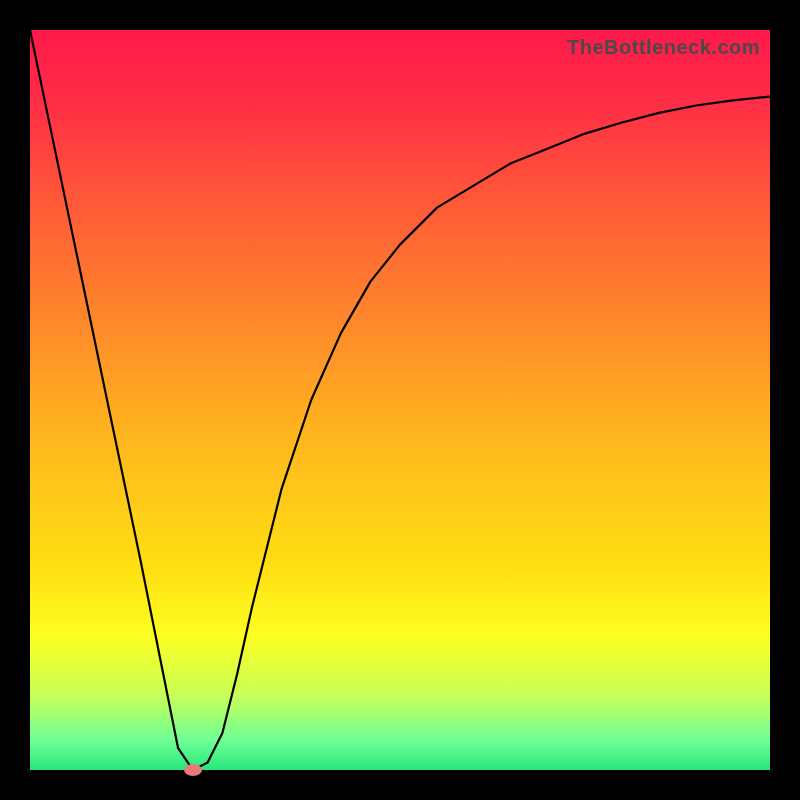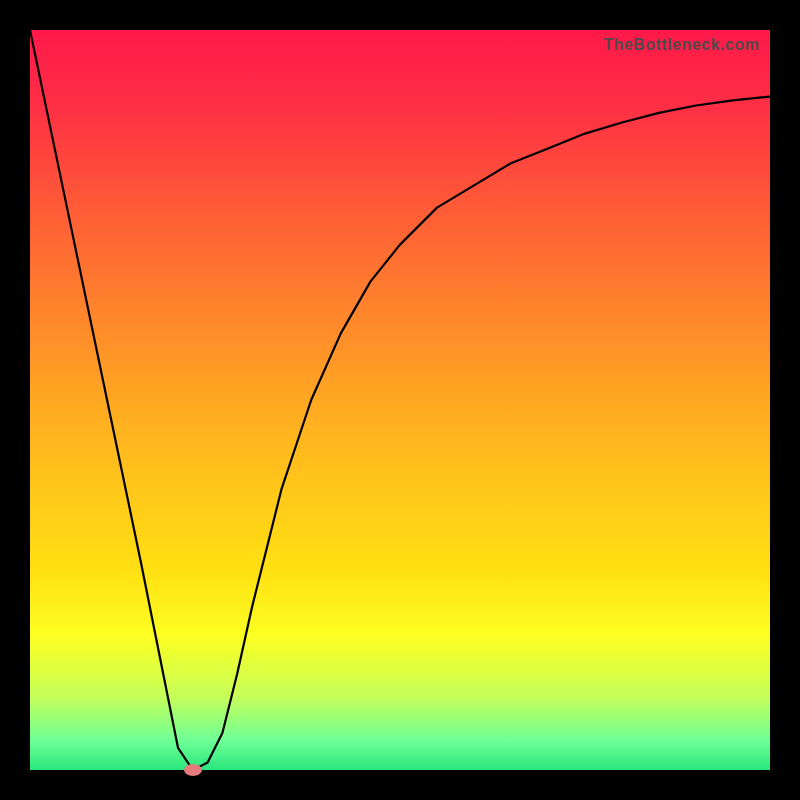--- a/index.html
+++ b/index.html
@@ -35,21 +35,21 @@
       #c6ff58 90%,
       #6fff96 96%,
       #28e67c 100%
     );
   }
   .watermark {
     position: absolute;
     top: 6px;
     right: 10px;
     color: #4a4a4a;
-    font-size: 16px;
+    font-size: 20px;
     font-weight: 600;
     letter-spacing: 0.5px;
     user-select: none;
   }
   svg.curve {
     position: absolute;
     left: 0;
     top: 0;
     width: 740px;
     height: 740px;

